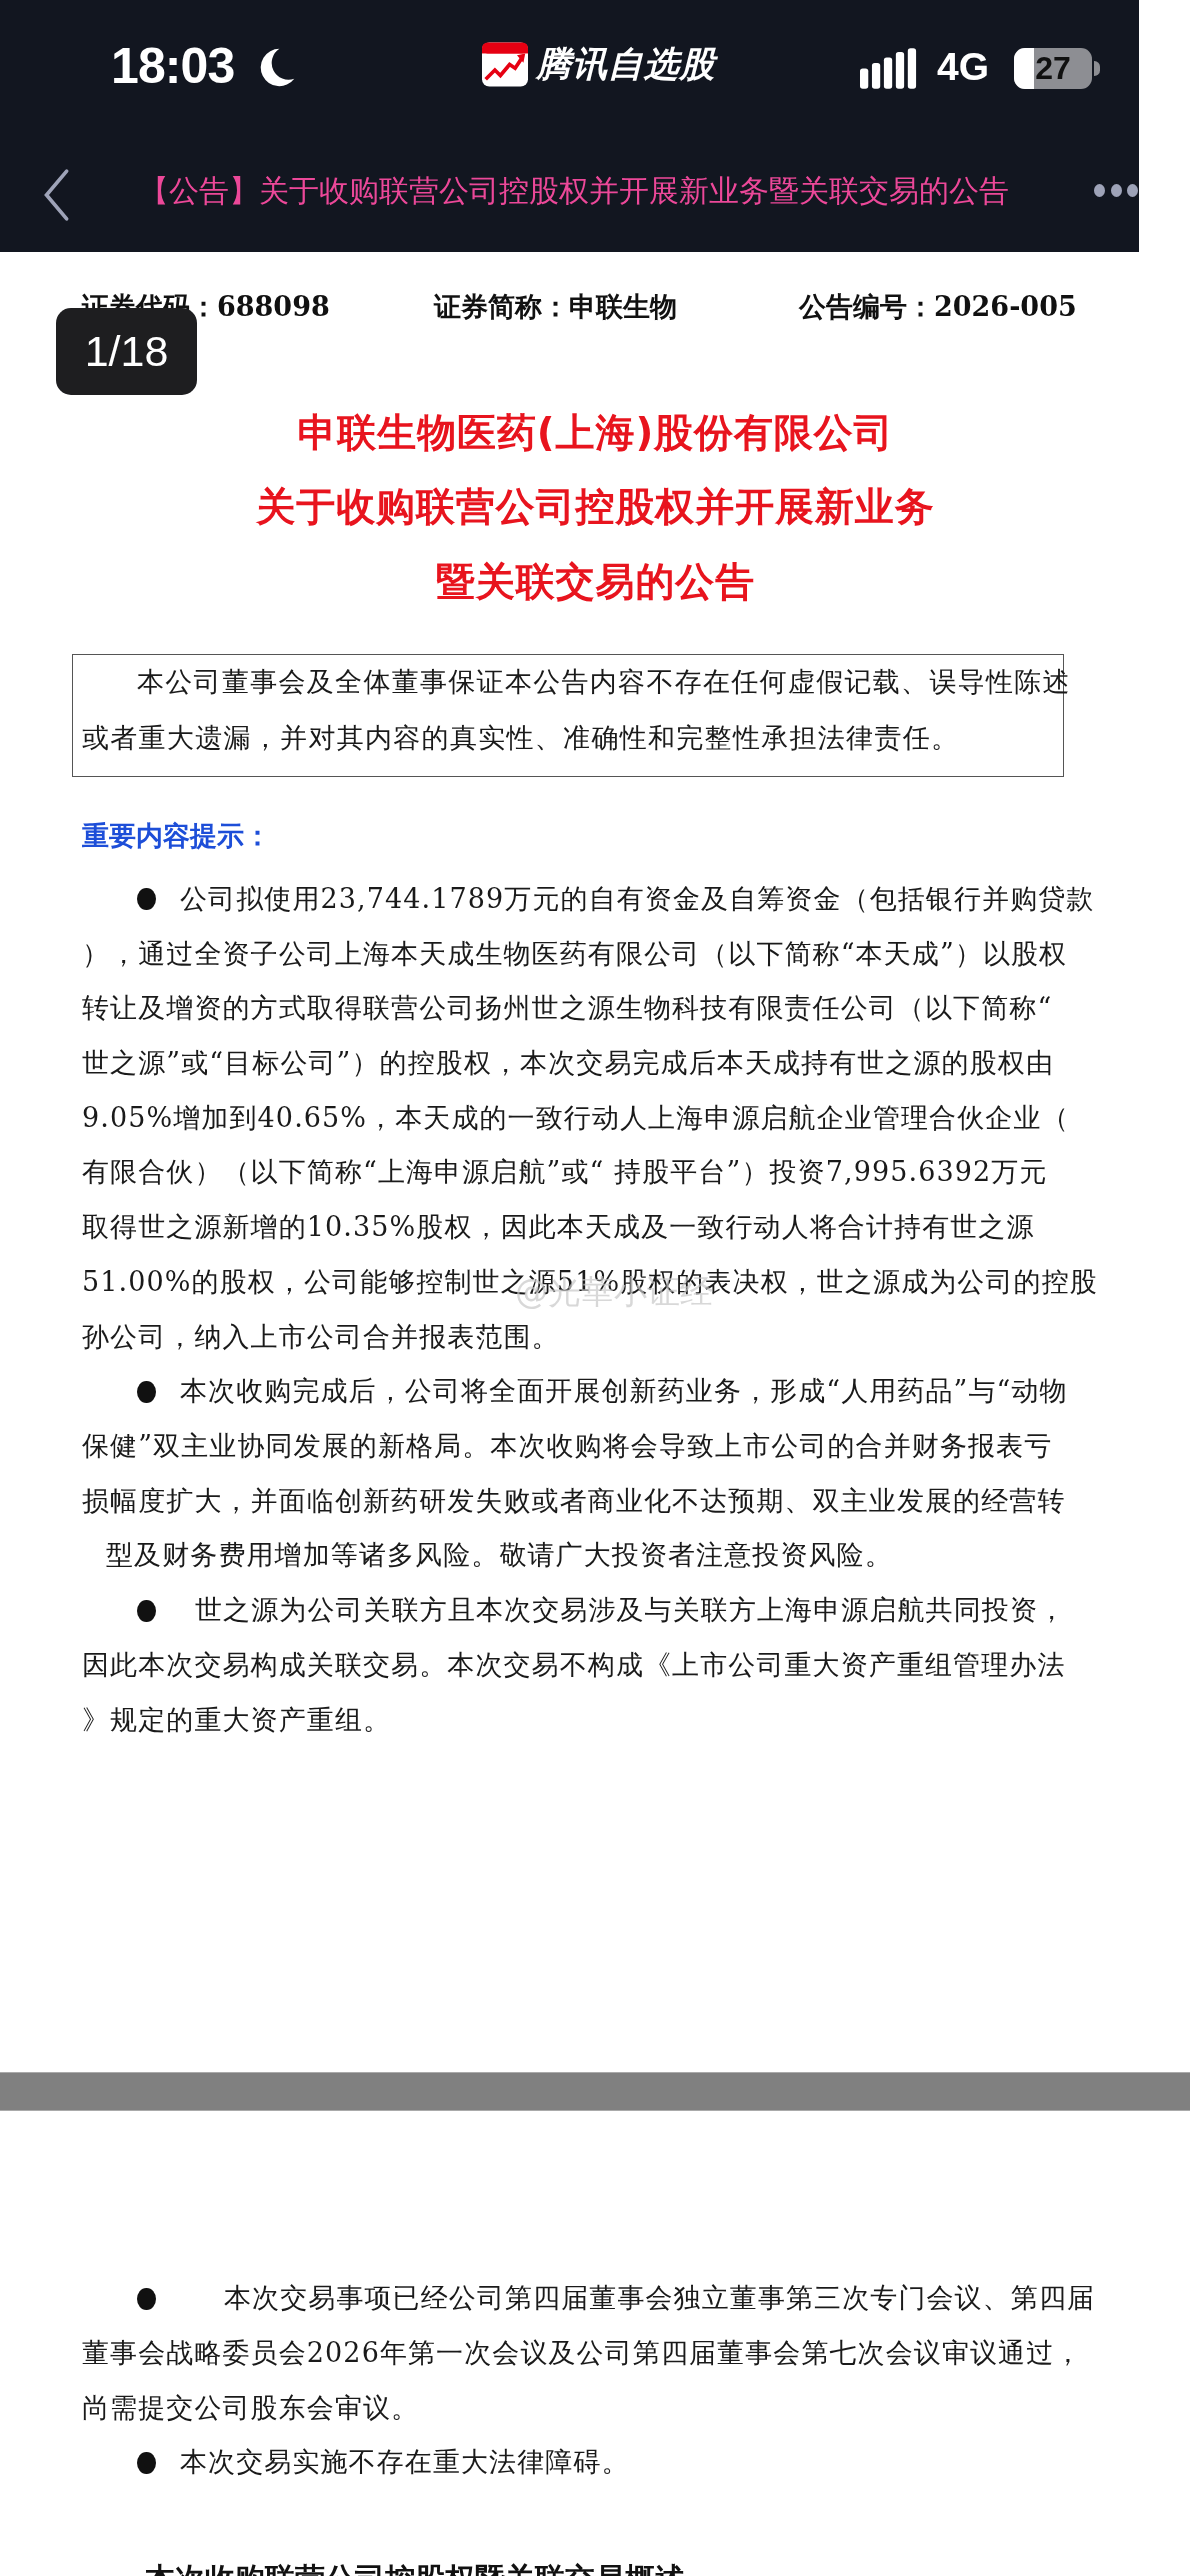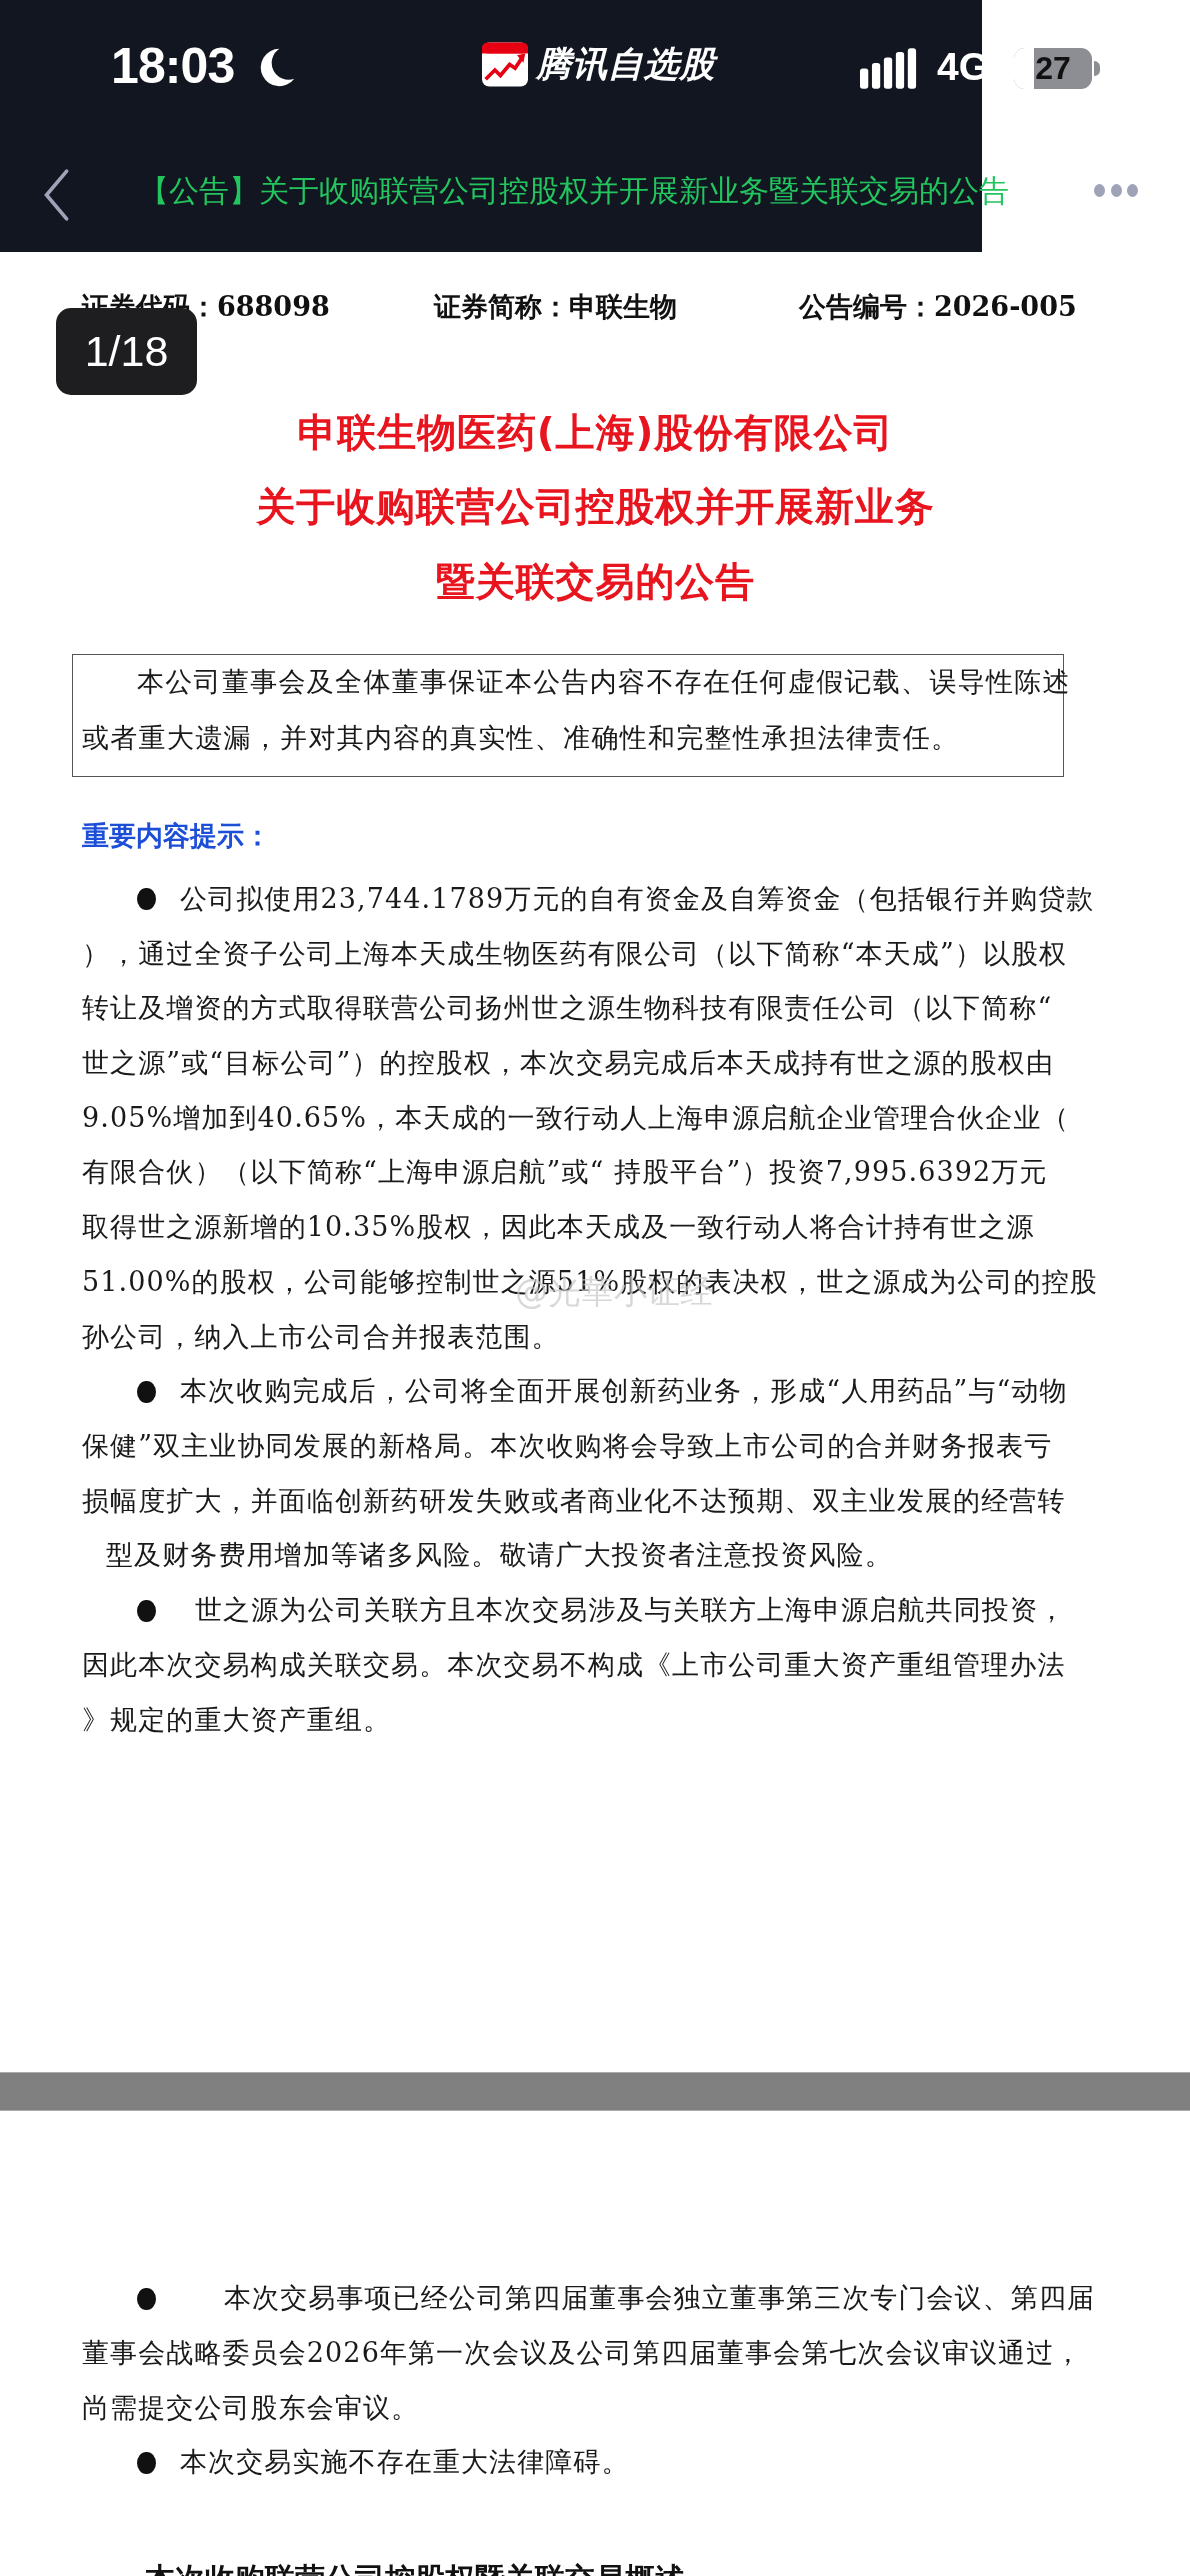--- a/index.html
+++ b/index.html
@@ -1,29 +1,29 @@
 <!DOCTYPE html>
 <html style="font-size:15px"><head>
 <meta charset="utf-8">
 <style>
   html, body { margin:0; padding:0; }
   body { width:1191px; height:2576px; position:relative; overflow:hidden; background:#ffffff; font-family:"DejaVu Serif","Liberation Serif",serif; }
-  .topbar { position:absolute; left:0; top:0; width:982px; height:252px; background:#121620; color:#fff; font-family:"Liberation Sans","DejaVu Sans",sans-serif; }
+  .topbar { position:absolute; left:0; top:0; width:1139px; height:252px; background:#121620; color:#fff; font-family:"Liberation Sans","DejaVu Sans",sans-serif; }
   .time { position:absolute; left:111px; top:37px; font-size:50px; font-weight:bold; letter-spacing:-0.9px; }
   .moon { position:absolute; left:257px; top:45px; width:41px; height:45px; }
   .applogo { position:absolute; left:482px; top:42px; width:46px; height:45px; }
   .appname { position:absolute; left:536px; top:41px; font-size:35px; font-weight:bold; font-style:italic; letter-spacing:0.9px; }
   .signal { position:absolute; left:860px; top:48px; width:57px; height:41px; }
   .net { position:absolute; left:937px; top:45px; font-size:39px; font-weight:bold; }
   .battery { position:absolute; left:1014px; top:48px; width:78px; height:41px; border-radius:11px; background:#8d8e93; overflow:hidden; }
   .battery .fill { position:absolute; left:0; top:0; width:20.4px; height:100%; background:#ffffff; }
   .battery .lvl { position:absolute; left:0; top:0; width:100%; height:100%; text-align:center; line-height:41px; font-size:32px; font-weight:bold; color:#111; }
   .battery-tip { position:absolute; left:1094px; top:61px; width:5.6px; height:15px; border-radius:0 5.6px 5.6px 0; background:#8d8e93; }
   .back { position:absolute; left:41px; top:167px; width:33px; height:56px; }
-  .navtitle { position:absolute; left:139px; top:171px; font-size:30px; font-family:"DejaVu Sans","Liberation Sans",sans-serif; white-space:nowrap; color:#22c55e; }
+  .navtitle { position:absolute; left:139px; top:171px; font-size:30px; font-family:"DejaVu Sans","Liberation Sans",sans-serif; white-space:nowrap; color:#ec4899; }
   .more { position:absolute; left:1094px; top:184px; display:flex; gap:5.6px; }
   .more span { width:11px; height:13px; border-radius:50%; background:#9ea3b8; display:inline-block; }
 
   .meta { position:absolute; top:289px; font-size:27px; font-weight:bold; color:#111; white-space:nowrap; }
   .badge { position:absolute; left:56px; top:308px; width:141px; height:87px; border-radius:15px; background:#1e1e20; color:#fff; font-family:"Liberation Sans",sans-serif; font-size:43px; text-align:center; line-height:87px; }
   .rtitle { position:absolute; left:0; width:1191px; text-align:center; color:#e8141e; font-size:39px; font-weight:bold; font-family:"DejaVu Sans","Liberation Sans",sans-serif; letter-spacing:0.9px; }
   .box { position:absolute; left:72px; top:654px; width:990px; height:121px; border:1.9px solid #555; }
   .line { position:absolute; left:82px; font-size:27px; color:#1a1a1a; white-space:nowrap; letter-spacing:1.1px; }
   .boxline { position:absolute; font-size:27px; color:#1a1a1a; white-space:nowrap; letter-spacing:1.3px; }
   .bullet { position:absolute; width:18.5px; height:22px; border-radius:50%; background:#111; }

